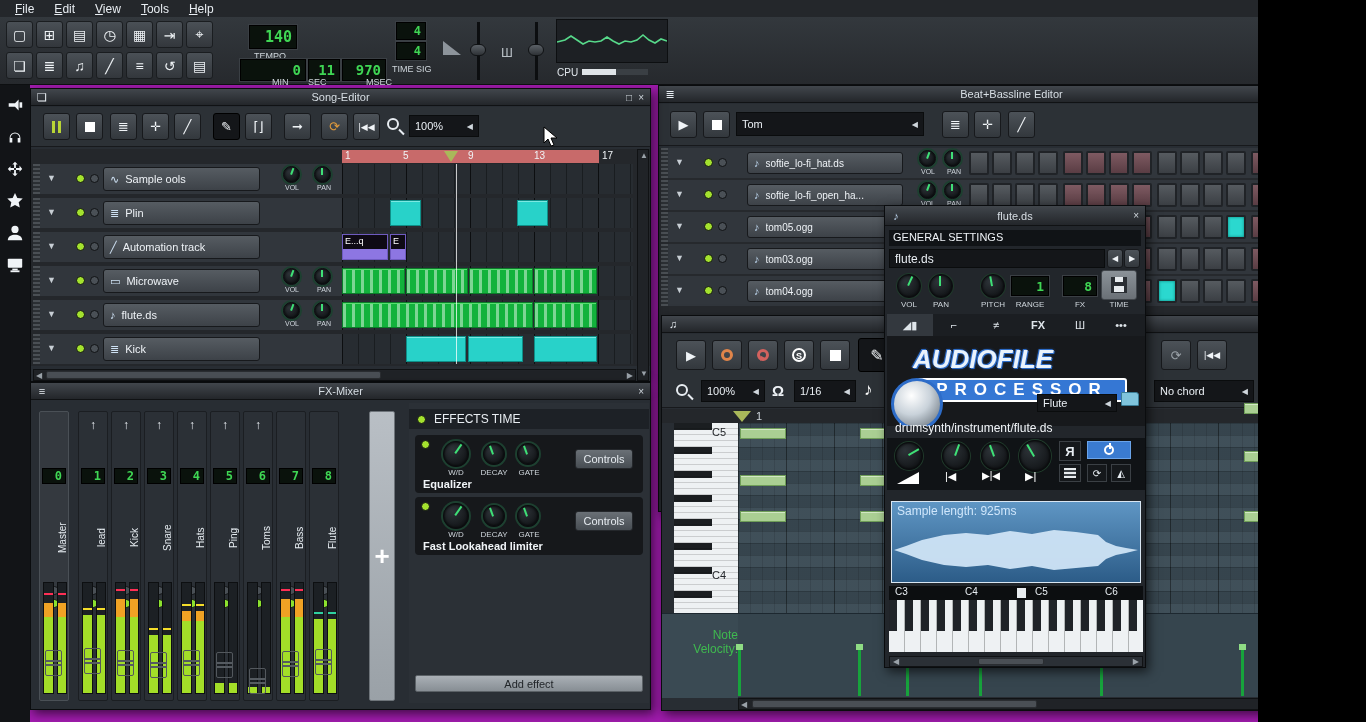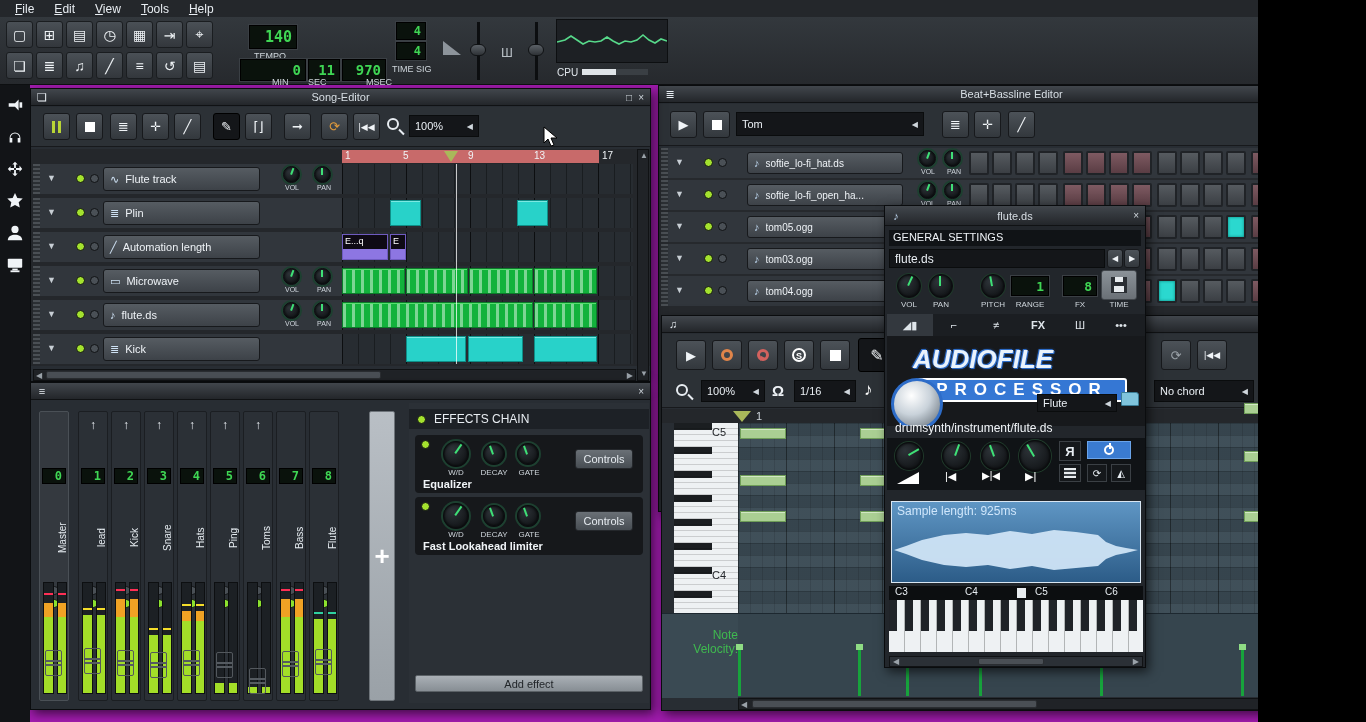--- a/index.html
+++ b/index.html
@@ -270,21 +270,21 @@
     </div>
 
     <div id="song-tracks" style="position:absolute;left:0;top:75px;width:619px;height:202px;overflow:hidden;background:#24272b;">
         <div class="track-row" style="top: 0px;">
           <div class="grip"></div>
           <div style="position: absolute; left: 14px; top: 9px; color: rgb(199, 206, 212); font-size: 9px;">▼</div>
           <div class="led" style="left: 43px; top: 10px; width: 9px; height: 9px; background: rgb(164, 226, 46);"></div>
           <div class="led" style="left: 57px; top: 10px; width: 9px; height: 9px; background: rgb(74, 80, 86);"></div>
           <div class="tname">
             <div class="ic">∿</div>
-            <div>Flute track</div>
+            <div>Sample ools</div>
           </div>
           <div class="knob" style="left: 250px; top: 2px; width: 17px; height: 17px; box-shadow: rgb(0, 0, 0) 0px 0px 3px inset, rgb(29, 64, 48) 0px 0px 0px 2px;">
             <span class="ptr" style="transform:rotate(200deg);"></span>
           </div>
           <div class="klabel" style="left: 244px; top: 20px; width: 30px;">VOL</div>
           <div class="knob" style="left: 281px; top: 2px; width: 17px; height: 17px; box-shadow: rgb(0, 0, 0) 0px 0px 3px inset, rgb(29, 64, 48) 0px 0px 0px 2px;">
             <span class="ptr" style="transform:rotate(180deg);"></span>
           </div>
           <div class="klabel" style="left: 276px; top: 20px; width: 30px;">PAN</div>
           <div style="position: absolute; left: 309px; top: 0px; width: 291px; height: 30px; background: repeating-linear-gradient(to right, rgba(0, 0, 0, 0.35) 0px, rgba(0, 0, 0, 0.35) 1px, transparent 1px, transparent 16px), repeating-linear-gradient(to right, rgba(0, 0, 0, 0.5) 0px, rgba(0, 0, 0, 0.5) 1px, transparent 1px, transparent 64px) rgb(39, 44, 49);"></div>
@@ -300,21 +300,21 @@
           </div>
           <div style="position: absolute; left: 309px; top: 0px; width: 291px; height: 30px; background: repeating-linear-gradient(to right, rgba(0, 0, 0, 0.35) 0px, rgba(0, 0, 0, 0.35) 1px, transparent 1px, transparent 16px), repeating-linear-gradient(to right, rgba(0, 0, 0, 0.5) 0px, rgba(0, 0, 0, 0.5) 1px, transparent 1px, transparent 64px) rgb(39, 44, 49);"></div>
         </div>
         <div class="track-row" style="top: 68px;">
           <div class="grip"></div>
           <div style="position: absolute; left: 14px; top: 9px; color: rgb(199, 206, 212); font-size: 9px;">▼</div>
           <div class="led" style="left: 43px; top: 10px; width: 9px; height: 9px; background: rgb(164, 226, 46);"></div>
           <div class="led" style="left: 57px; top: 10px; width: 9px; height: 9px; background: rgb(74, 80, 86);"></div>
           <div class="tname">
             <div class="ic">╱</div>
-            <div>Automation length</div>
+            <div>Automation track</div>
           </div>
           <div style="position: absolute; left: 309px; top: 0px; width: 291px; height: 30px; background: repeating-linear-gradient(to right, rgba(0, 0, 0, 0.35) 0px, rgba(0, 0, 0, 0.35) 1px, transparent 1px, transparent 16px), repeating-linear-gradient(to right, rgba(0, 0, 0, 0.5) 0px, rgba(0, 0, 0, 0.5) 1px, transparent 1px, transparent 64px) rgb(39, 44, 49);"></div>
         </div>
         <div class="track-row" style="top: 102px;">
           <div class="grip"></div>
           <div style="position: absolute; left: 14px; top: 9px; color: rgb(199, 206, 212); font-size: 9px;">▼</div>
           <div class="led" style="left: 43px; top: 10px; width: 9px; height: 9px; background: rgb(164, 226, 46);"></div>
           <div class="led" style="left: 57px; top: 10px; width: 9px; height: 9px; background: rgb(74, 80, 86);"></div>
           <div class="tname">
             <div class="ic">▭</div>
@@ -388,20 +388,21 @@
     </div>
     <div class="scrollbar" style="left:606px;top:60px;width:12px;height:232px;">
       <span class="sarrow" style="left:2px;top:1px;">▲</span>
       <span class="sarrow" style="left:2px;bottom:1px;">▼</span>
     </div>
   </div>
 
   <div class="win" id="win-fx" style="left:30px;top:382px;width:621px;height:328px;z-index:5;">
     <div class="tbar">
       <span class="tico">≡</span>
+      <span class="tttl">FX-Mixer</span>
       <span class="tbtns">
           <span>×</span>
         </span>
     </div>
     <div id="fx-strips" style="position:absolute;left:0;top:0;width:370px;height:328px;">
         <div class="fxstrip master" style="left: 8px;">
           <div class="fx-lcd">0</div>
           <div class="fx-name">Master</div>
           <div class="led" style="left: 10px; top: 174px; width: 9px; height: 9px; background: rgb(74, 80, 86);"></div>
           <div class="led" style="left: 10px; top: 187px; width: 9px; height: 9px; background: rgb(140, 226, 46);"></div>
@@ -562,21 +563,21 @@
             </div>
           </div>
           <div class="fader" style="top: 237px;"></div>
         </div>
       </div>
     <div style="position:absolute;left:338px;top:28px;width:26px;height:290px;background:linear-gradient(#b9bfc5,#9aa1a7);border:1px solid #6e747a;border-radius:2px;display:flex;align-items:center;justify-content:center;color:#fff;font-size:26px;font-weight:bold;">+</div>
 
     <div class="effects-panel" style="left:378px;top:20px;width:240px;height:300px;">
       <div style="position:absolute;left:0;top:6px;width:240px;height:20px;background:#1d2126;display:flex;align-items:center;">
         <span class="led" style="position:static;width:9px;height:9px;background:#a4e22e;margin:0 8px 0 8px;"></span>
-        <span style="color:#e8edf2;font-size:12px;">EFFECTS CHAIN</span>
+        <span style="color:#e8edf2;font-size:12px;">EFFECTS TIME</span>
       </div>
       <div id="fx-effect-items">
           <div class="fx-item" style="top: 32px;">
             <div class="led" style="left: 6px; top: 5px; width: 9px; height: 9px; background: rgb(164, 226, 46);"></div>
             <div class="knob" style="left: 28px; top: 6px; width: 26px; height: 26px; box-shadow: rgb(0, 0, 0) 0px 0px 3px inset, rgb(29, 64, 48) 0px 0px 0px 2px;">
               <span class="ptr" style="transform:rotate(215deg);"></span>
             </div>
             <div class="klabel" style="left: 22px; top: 33px; width: 38px; font-size: 8px;">W/D</div>
             <div class="knob" style="left: 68px; top: 8px; width: 22px; height: 22px; box-shadow: rgb(0, 0, 0) 0px 0px 3px inset, rgb(29, 64, 48) 0px 0px 0px 2px;">
               <span class="ptr" style="transform:rotate(160deg);"></span>

